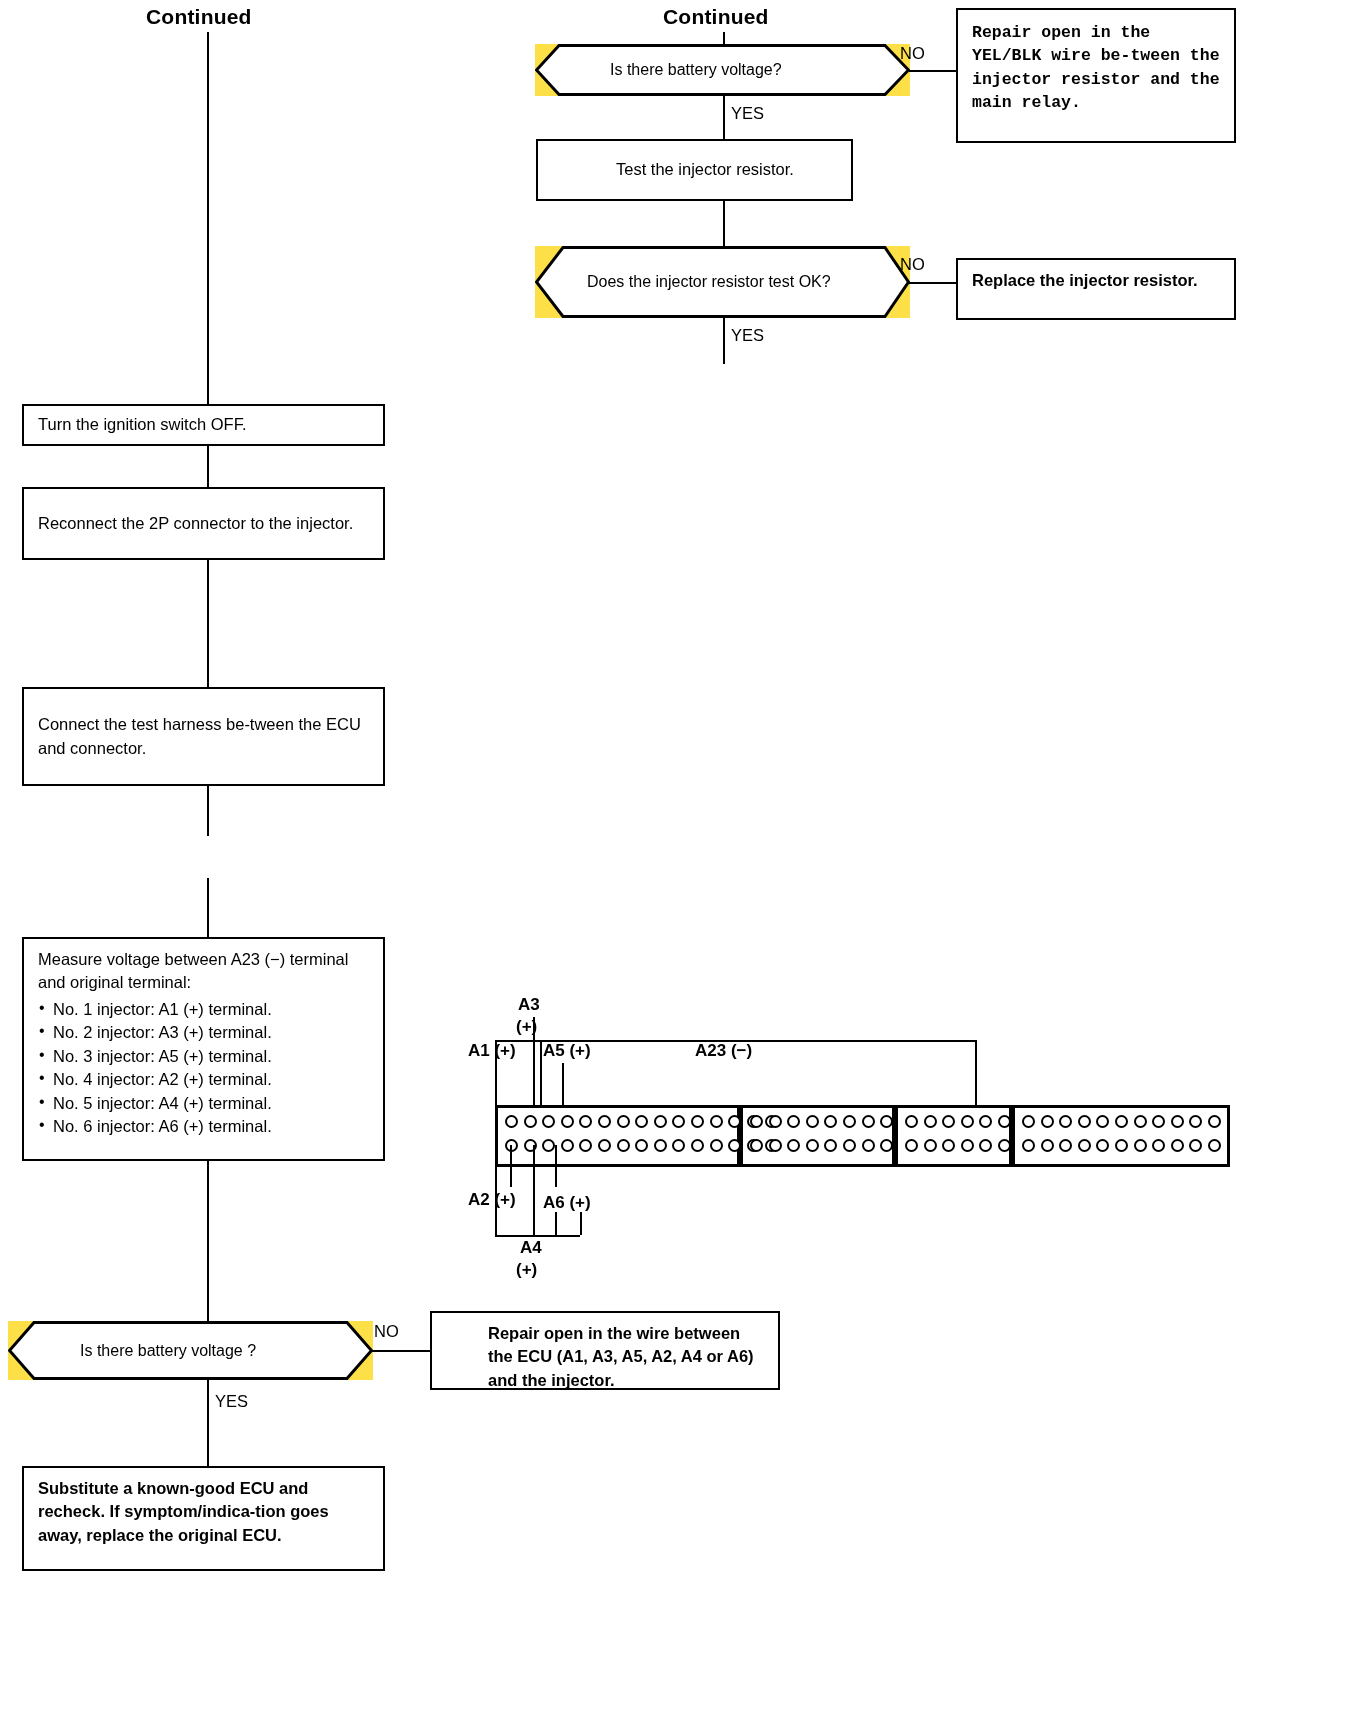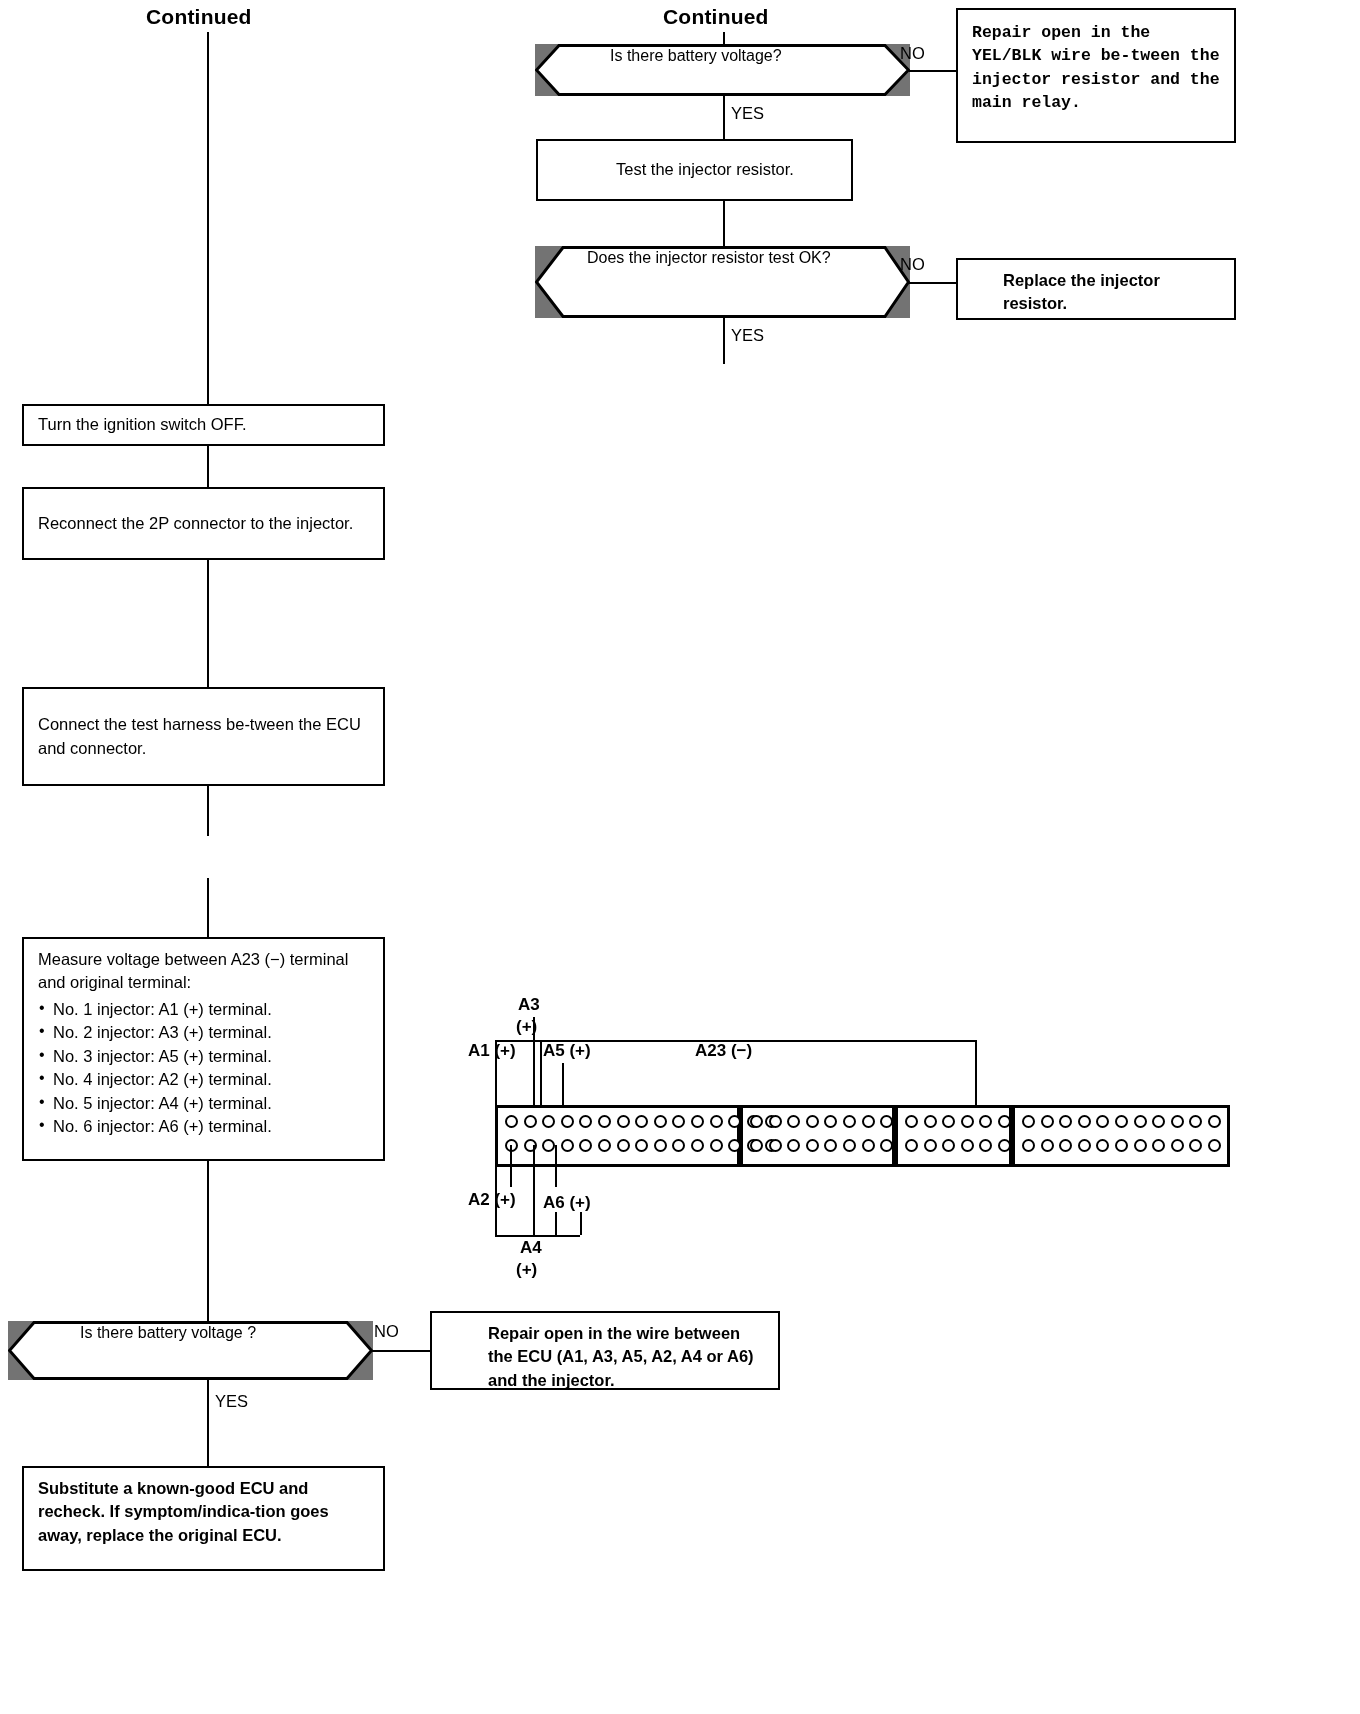--- a/index.html
+++ b/index.html
@@ -9,22 +9,22 @@
 
   .continued{position:absolute;font-weight:bold;font-size:21px;letter-spacing:.2px;}
 
   
   .pbox{position:absolute;box-sizing:border-box;border:2.5px solid #000;background:#fff;
         display:flex;align-items:center;}
   .pbox .txt{padding:0 14px;font-size:16.5px;line-height:1.42;}
   .pbox.bold .txt{font-weight:bold;}
 
   
-  .dec{position:absolute;box-sizing:border-box;background:#737373;
-       display:flex;align-items:flex-start;}
+  .dec{position:absolute;box-sizing:border-box;background:#fde047;
+       display:flex;align-items:center;}
   .dec .hexline{position:absolute;left:0;top:0;width:100%;height:100%;}
   .dec .txt{position:relative;font-size:16px;line-height:1.45;z-index:2;}
 
   
   .vline{position:absolute;width:0;border-left:2.5px solid #000;}
   .hline{position:absolute;height:0;border-top:2.5px solid #000;}
 
   .lbl{position:absolute;font-size:16.5px;}
 
   ul.blist{margin:3px 0 0 0;padding:0;list-style:none;}
@@ -127,21 +127,21 @@
 
   <div class="dec" id="rd2" style="left:535px;top:246px;width:375px;height:72px;">
     <svg class="hexline" viewBox="0 0 375 72" preserveAspectRatio="none">
       <polygon points="28,1.5 350,1.5 373.5,36 350,70.5 28,70.5 1.5,36" fill="#fff" stroke="#000" stroke-width="3"></polygon>
     </svg>
     <div class="txt" style="margin-left:52px;width:285px;">Does the injector resistor test OK?</div>
   </div>
   <div class="hline" style="left:909px;top:282px;width:48px;"></div>
   <div class="lbl" style="left:900px;top:255px;">NO</div>
 
-  <div class="pbox bold" id="rr2" style="left:956px;top:258px;width:280px;height:62px;align-items:flex-start;padding-left:31px;">
+  <div class="pbox bold" id="rr2" style="left:956px;top:258px;width:280px;height:62px;align-items:flex-start;">
     <div class="txt just" style="padding-top:9px;">Replace the injector resistor.</div>
   </div>
 
   <div class="vline" style="left:723px;top:318px;height:46px;"></div>
   <div class="lbl" style="left:731px;top:326px;">YES</div>
 
 
   <div id="ecu-connector" style="left:450px;top:995px;width:790px;height:250px;">
 
     <div class="pinlabel" style="left:68px;top:0px;">A3</div>

